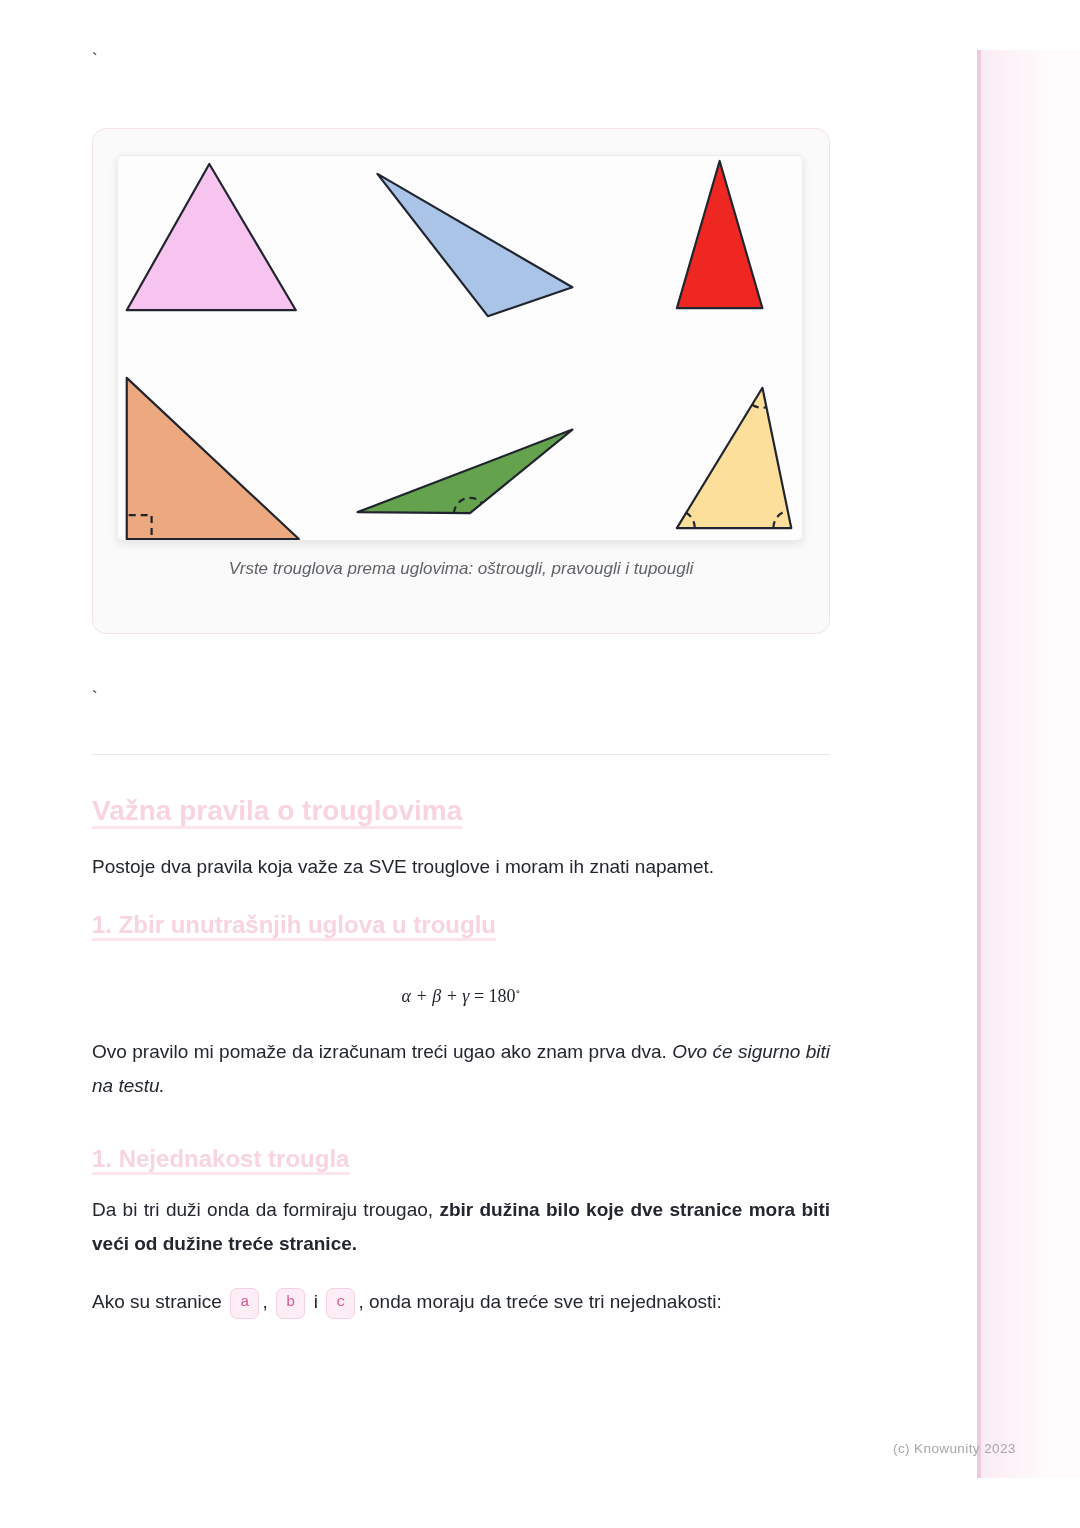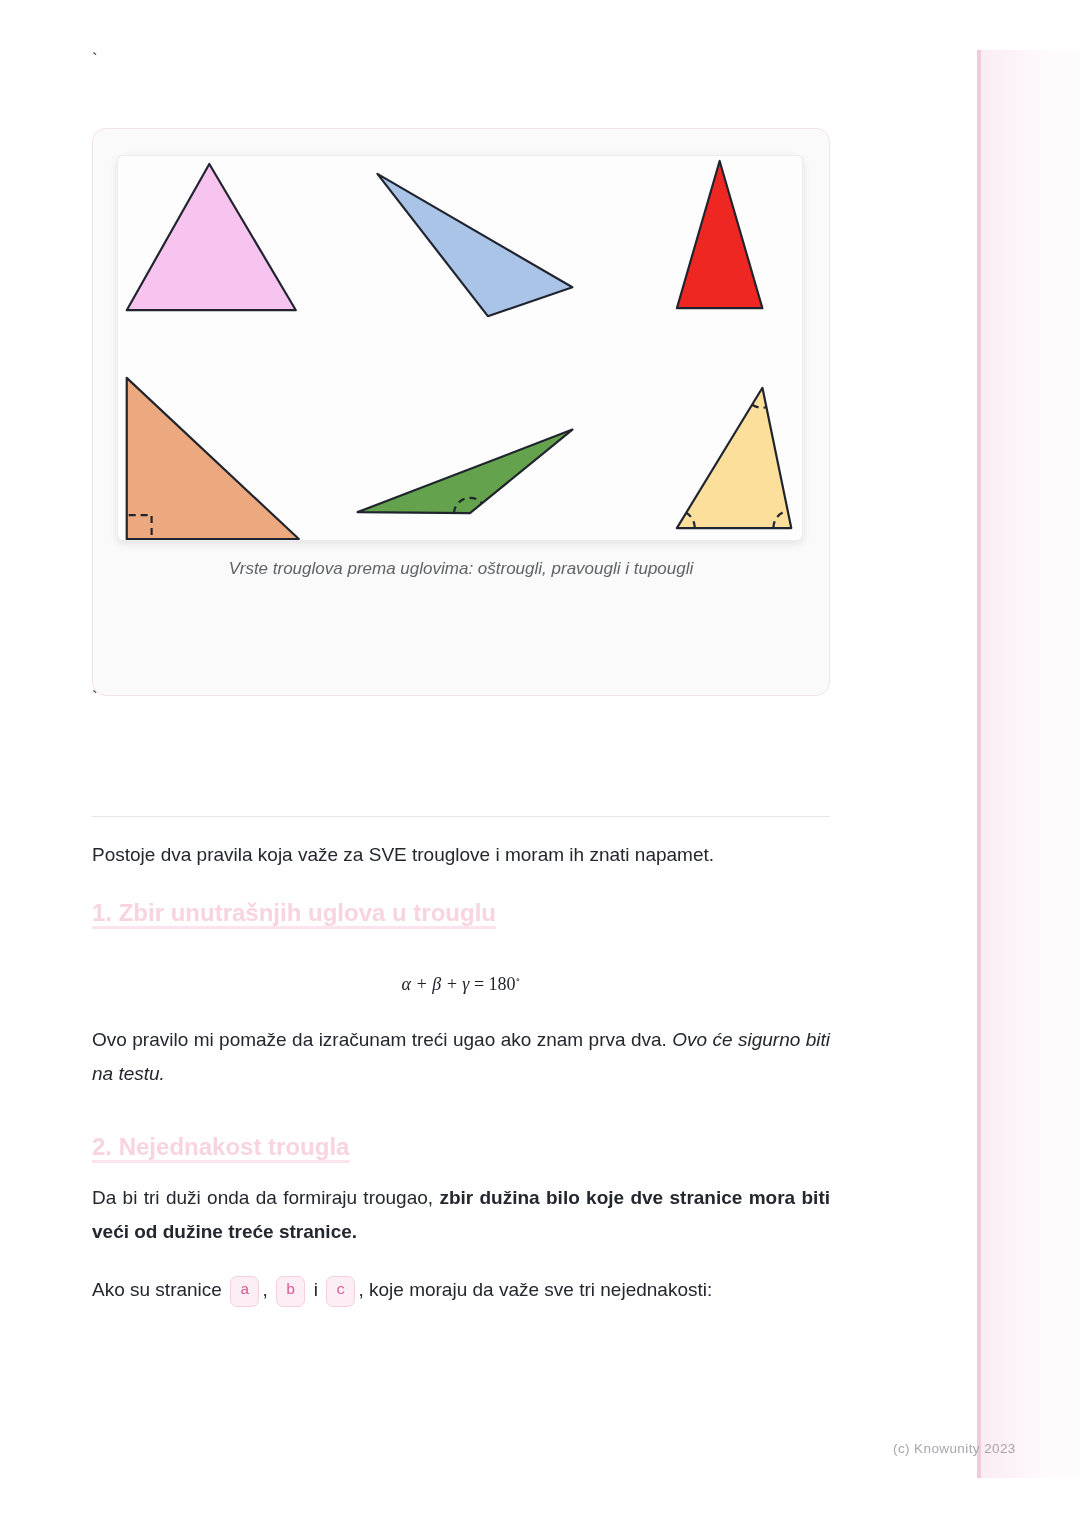--- a/index.html
+++ b/index.html
@@ -18,21 +18,21 @@
 
   .tick{position:absolute;left:92px;font-size:17px;color:#2e2e33;z-index:2;}
   .tick1{top:50px;} .tick2{top:688px;}
 
   .footer{position:absolute;left:893px;top:1441px;font-size:13.5px;letter-spacing:.4px;
           color:var(--footer_gray);z-index:2;}
 
   .content{position:absolute;left:92px;top:0;width:738px;z-index:1;}
 
   
-  .card{margin-top:128px;height:568px;background:var(--card_bg);
+  .card{margin-top:128px;height:506px;background:var(--card_bg);
         border:1px solid var(--card_border);border-radius:14px;padding:26px 24px 0;}
   .panel{width:686px;height:386px;background:#fdfdfe;border:1px solid #ececee;border-radius:6px;
          box-shadow:0 3px 9px rgba(40,30,40,.10);}
   .panel svg{display:block;width:100%;height:100%;}
   .caption{margin-top:17px;text-align:center;font-style:italic;font-size:17px;
            line-height:22px;color:var(--caption_gray);}
 
   hr.divider{margin-top:120px;border:none;border-top:1px solid var(--divider_gray);}
 
   h2.pink{margin-top:38px;font-size:28px;line-height:36px;font-weight:800;color:var(--heading_pink);
@@ -92,30 +92,31 @@
         <path class="mark" d="M636.6 250.1 A20 20 0 0 0 651 252.6"></path>
         <path class="mark" d="M579 374 A18 18 0 0 0 570.4 358.6"></path>
         <path class="mark" d="M658 374 A18 18 0 0 1 672.4 356.4"></path>
       </svg>
     </div>
     <figcaption class="caption">Vrste trouglova prema uglovima: oštrougli, pravougli i tupougli</figcaption>
   </figure>
 
   <hr class="divider">
 
+  <h2 class="pink">Važna pravila o trouglovima</h2>
 
   <p class="intro">Postoje dva pravila koja važe za SVE trouglove i moram ih znati napamet.</p>
 
   <h3 class="pink h3-1">1. Zbir unutrašnjih uglova u trouglu</h3>
 
 
 
   <div class="math-display"><span class="lhs">α + β + γ</span><span> = </span><span>180</span><sup class="deg">∘</sup></div>
 
   <p class="note"><span>Ovo pravilo mi pomaže da izračunam treći ugao ako znam prva dva. </span><span class="ital">Ovo će sigurno biti na testu.</span></p>
 
-  <h3 class="pink h3-2">2. Nejednakost trougla</h3>
+  <h3 class="pink h3-2">1. Nejednakost trougla</h3>
 
   <p class="ineq"><span>Da bi tri duži onda da formiraju trougao, </span><span class="bold">zbir dužina bilo koje dve stranice mora biti veći od dužine treće stranice.</span></p>
 
-  <p class="sides"><span>Ako su stranice </span><code class="chip">a</code><span>, </span><code class="chip">b</code><span> i </span><code class="chip">c</code><span>, koje moraju da važe sve tri nejednakosti:</span></p>
+  <p class="sides"><span>Ako su stranice </span><code class="chip">a</code><span>, </span><code class="chip">b</code><span> i </span><code class="chip">c</code><span>, onda moraju da treće sve tri nejednakosti:</span></p>
 
 </div>
 
 </body></html>

